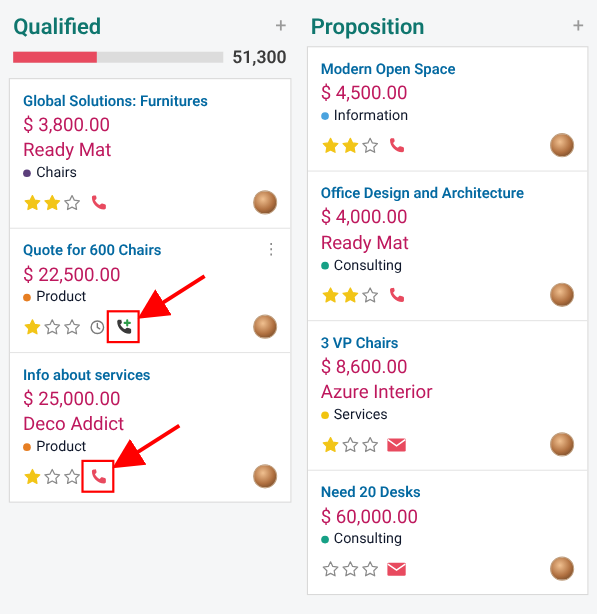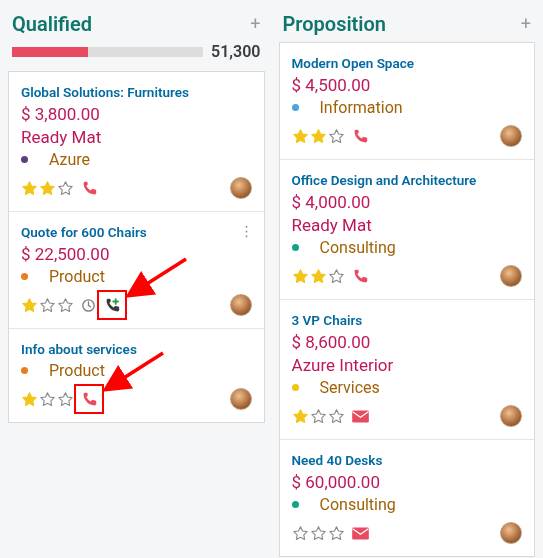--- a/index.html
+++ b/index.html
@@ -83,21 +83,21 @@
     display: flex;
     align-items: center;
     gap: 5px;
     margin-bottom: 8px;
   }
   .dot {
     width: 7px; height: 7px;
     border-radius: 50%;
     display: inline-block;
   }
-  .tag-label { font-size: 16px; color: #a16207; margin-left: 16px; }
+  .tag-label { font-size: 13px; color: #0f172a; }
   .bottom-row {
     display: flex;
     align-items: center;
     justify-content: space-between;
   }
   .actions {
     display: flex;
     align-items: center;
     gap: 6px;
   }
@@ -141,21 +141,21 @@
         </div>
         <span class="col-total">51,300</span>
       </div>
       <div class="cards">
         <div class="card">
           <div class="card-title">Global Solutions: Furnitures</div>
           <div class="card-line">$ 3,800.00</div>
           <div class="card-line">Ready Mat</div>
           <div class="tag-row">
             <span class="dot" style="background: rgb(91, 62, 123);"></span>
-            <span class="tag-label">Azure</span>
+            <span class="tag-label">Chairs</span>
           </div>
           <div class="bottom-row">
             <div class="actions">
               <div class="stars">
                 <span>
                   <svg class="icon-svg" width="17" height="17" viewBox="0 0 24 24">
     <path d="M12 2.5l2.9 5.88 6.5.95-4.7 4.58 1.11 6.47L12 17.3l-5.81 3.08 1.11-6.47-4.7-4.58 6.5-.95L12 2.5z" fill="#f2c518" stroke="#f2c518" stroke-width="1.6" stroke-linejoin="round"></path>
   </svg>
                 </span>
                 <span>
@@ -228,20 +228,22 @@
     </defs>
     <line x1="65" y1="5" x2="10" y2="40" stroke="#ff0000" stroke-width="3.5" marker-end="url(#ah)"></line>
   </svg></div>
               </span>
             </div>
             <div class="avatar"></div>
           </div>
         </div>
         <div class="card">
           <div class="card-title">Info about services</div>
+          <div class="card-line">$ 25,000.00</div>
+          <div class="card-line">Deco Addict</div>
           <div class="tag-row">
             <span class="dot" style="background: rgb(230, 126, 34);"></span>
             <span class="tag-label">Product</span>
           </div>
           <div class="bottom-row">
             <div class="actions">
               <div class="stars">
                 <span>
                   <svg class="icon-svg" width="17" height="17" viewBox="0 0 24 24">
     <path d="M12 2.5l2.9 5.88 6.5.95-4.7 4.58 1.11 6.47L12 17.3l-5.81 3.08 1.11-6.47-4.7-4.58 6.5-.95L12 2.5z" fill="#f2c518" stroke="#f2c518" stroke-width="1.6" stroke-linejoin="round"></path>
@@ -389,21 +391,21 @@
                 <svg class="icon-svg" width="19" height="15" viewBox="0 0 24 18">
     <rect x="1.5" y="1.5" width="21" height="15" rx="1.5" fill="#e84a5f"></rect>
     <path d="M2 3l10 7 10-7" fill="none" stroke="#fff" stroke-width="1.7"></path>
   </svg>
               </span>
             </div>
             <div class="avatar"></div>
           </div>
         </div>
         <div class="card">
-          <div class="card-title">Need 40 Desks</div>
+          <div class="card-title">Need 20 Desks</div>
           <div class="card-line">$ 60,000.00</div>
           <div class="tag-row">
             <span class="dot" style="background: rgb(22, 160, 133);"></span>
             <span class="tag-label">Consulting</span>
           </div>
           <div class="bottom-row">
             <div class="actions">
               <div class="stars">
                 <span>
                   <svg class="icon-svg" width="17" height="17" viewBox="0 0 24 24">

